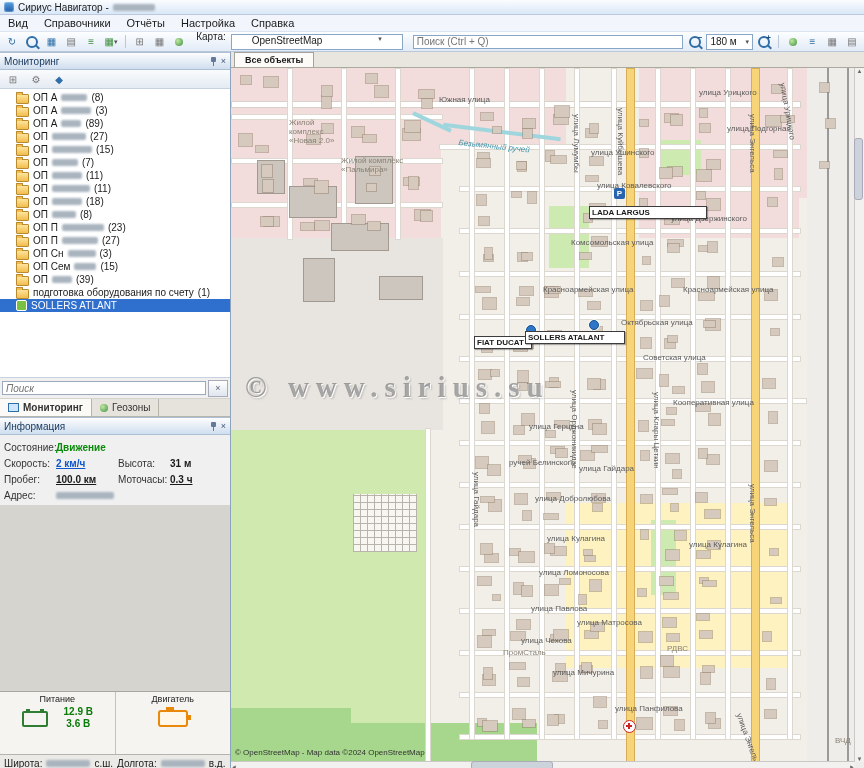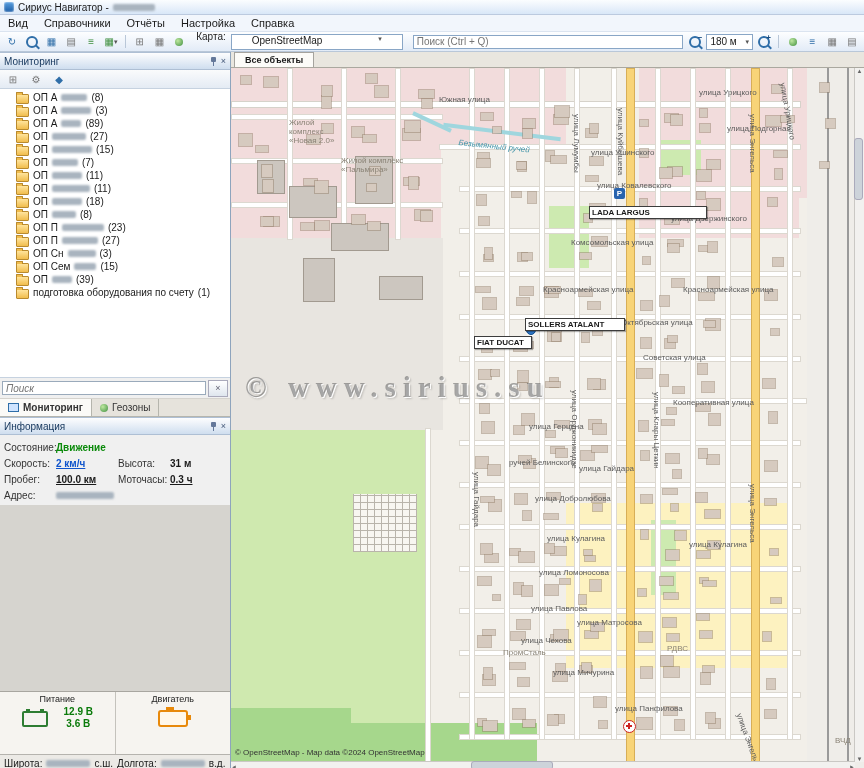--- a/index.html
+++ b/index.html
@@ -319,20 +319,24 @@
           <div class="tree-row">
             <span class="folder"></span>
             <span>ОП </span>
             <span class="redact" style="width: 20px;"></span>
             <span>(39)</span>
           </div>
           <div class="tree-row">
             <span class="folder"></span>
             <span>подготовка оборудования по счету</span>
             <span>(1)</span>
+          </div>
+          <div class="tree-row sel">
+            <span class="veh-ico"></span>
+            <span>SOLLERS ATLANT</span>
           </div>
         </div>
 
       <div class="search-row">
         <input class="search-input" placeholder="Поиск" style="">
         <span class="search-btn">
             <span>×</span>
           </span>
       </div>
 
@@ -769,19 +773,19 @@
           <div class="street-label place" style="left: 110px; top: 88px;">Жилой комплекс
 «Пальмира»</div>
           <div class="street-label place" style="left: 58px; top: 50px;">Жилой
 комплекс
 «Новая 2.0»</div>
           <div class="street-label place" style="left: 604px; top: 668px;">ВЧД</div>
           <div class="dot" style="left: 295px; top: 257px;"></div>
           <div class="dot" style="left: 358px; top: 252px;"></div>
           <div class="marker-label" style="left: 358px; top: 138px; width: 112px;">LADA LARGUS</div>
           <div class="marker-label" style="left: 243px; top: 268px; width: 52px;">FIAT DUCAT</div>
-          <div class="marker-label" style="left: 294px; top: 250px; width: 94px;">SOLLERS ATALANT</div>
+          <div class="marker-label" style="left: 294px; top: 263px; width: 94px;">SOLLERS ATALANT</div>
           <div class="parking" style="left: 383px; top: 120px;">P</div>
           <div class="hospital" style="left: 392px; top: 652px;"></div>
         </div>
     </div>
   </div>
 </div>
 
 </body></html>

